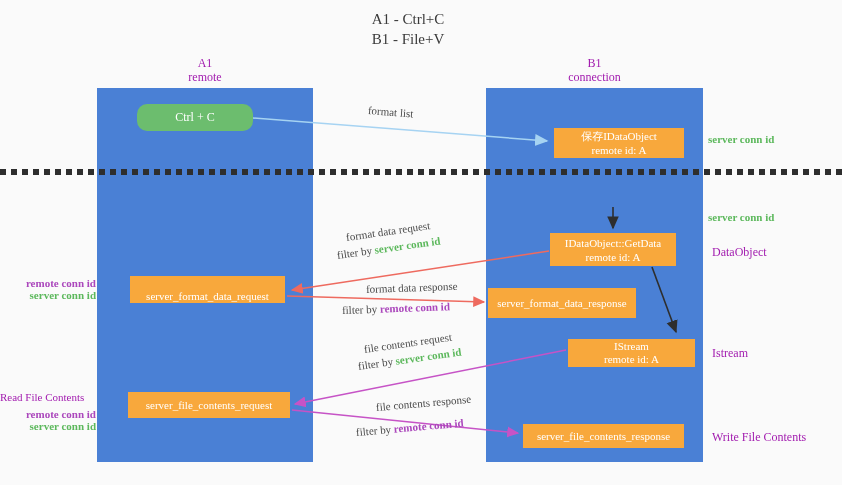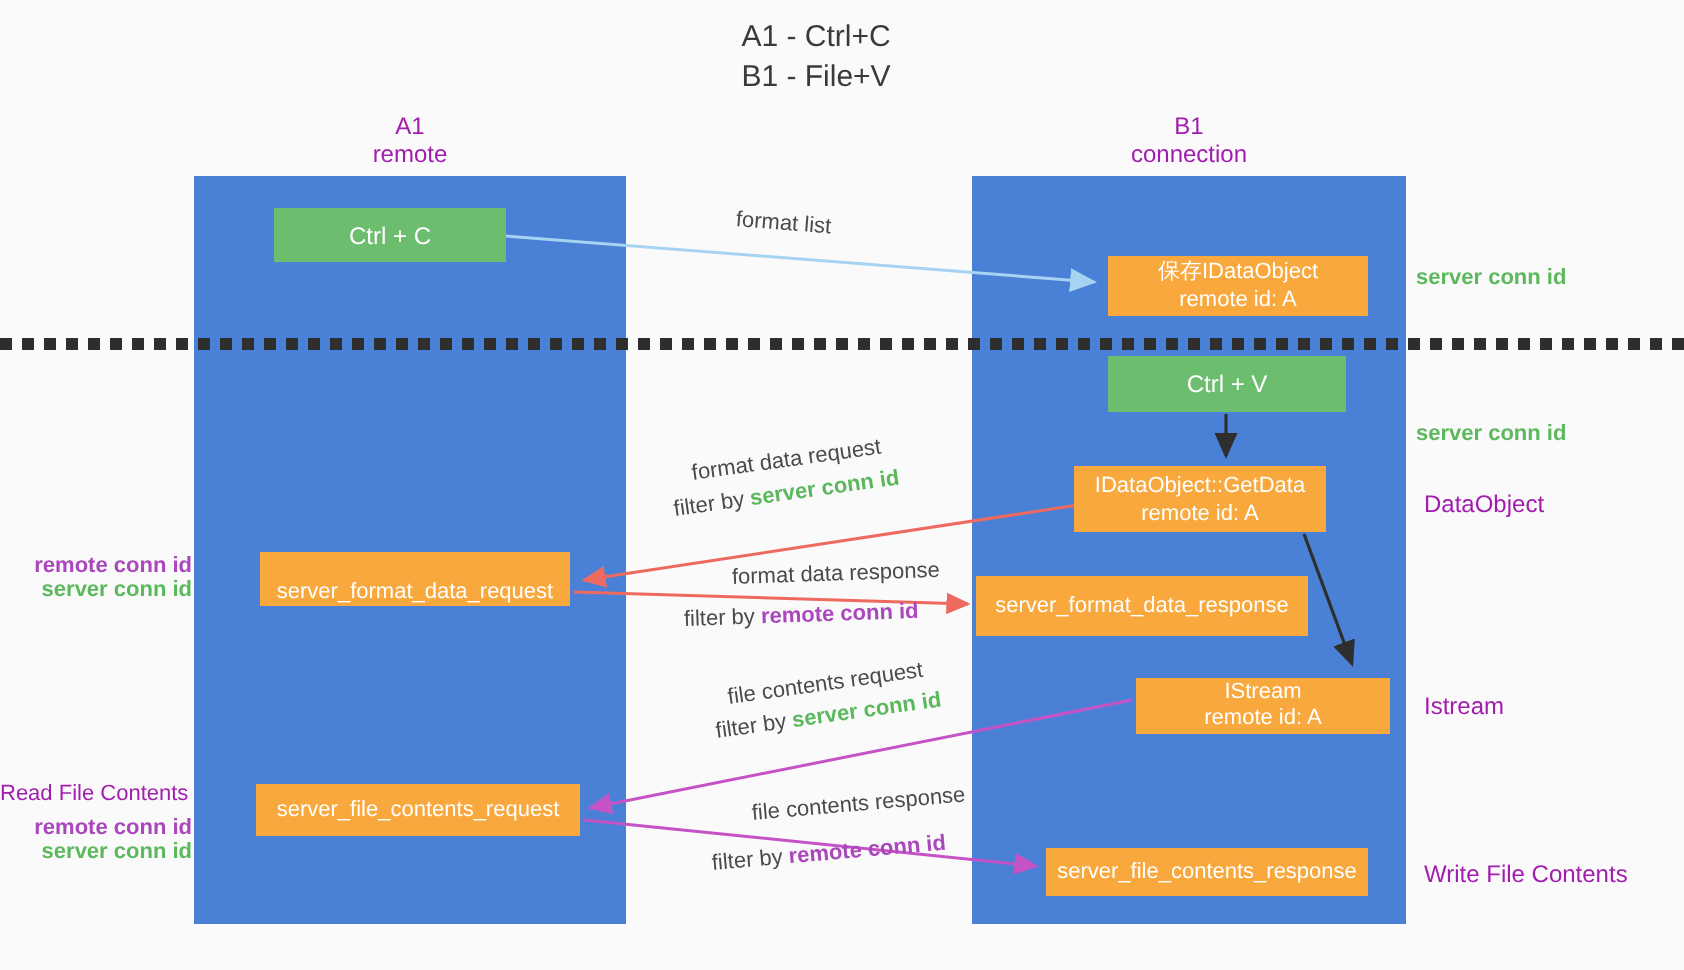--- a/index.html
+++ b/index.html
@@ -1,21 +1,21 @@
 <!DOCTYPE html>
 <html><head>
 <meta charset="utf-8">
 <style>
   * { margin:0; padding:0; box-sizing:border-box; }
   html,body { background:#e9e9e9; }
   body { font-family:"Liberation Sans", sans-serif; }
   #canvas {
     position:relative; width:842px; height:485px;
     background:#fafafa; overflow:hidden;
-    font-family:Liberation Sans, sans-serif;
+    font-family:Liberation Serif, serif;
   }
   .abs { position:absolute; }
 
   
   .title { left:0; top:9px; width:816px; text-align:center;
     font-size:15px; line-height:20px; color:#3a3a3a; }
 
   
   .lane { background:#4a80d5; }
   .lane-a1 { left:97px; top:88px; width:216px; height:374px; }
@@ -25,28 +25,28 @@
   .lane-header-b1 { left:486px; top:56px; width:217px; }
 
   
   .divider { left:0; top:169px; width:842px; height:6px;
     background:repeating-linear-gradient(90deg,#2e2e2e 0 6px,transparent 6px 11px); }
 
   
   .node { position:absolute; display:flex; flex-direction:column;
     align-items:center; justify-content:center;
     color:#fff; text-align:center; }
-  .green  { background:#6cbd6e; font-size:12px; }
+  .green  { background:#6cbd6e; font-size:12px;border-radius:10px; }
   .orange { background:#f8a83c; font-size:11px; line-height:13px; }
   .n-ctrl-c   { left:137px; top:104px; width:116px; height:27px; }
   .n-save-ido { left:554px; top:128px; width:130px; height:30px; line-height:14px; }
   .n-ctrl-v   { left:554px; top:178px; width:119px; height:28px; }
-  .n-getdata  { left:537px; top:233px; width:126px; height:33px; line-height:14px; }
+  .n-getdata  { left:550px; top:233px; width:126px; height:33px; line-height:14px; }
   .n-fmt-req  { left:130px; top:276px; width:155px; height:27px;justify-content:flex-end; }
-  .n-fmt-resp { left:488px; top:288px; width:166px; height:30px; }
+  .n-fmt-resp { left:488px; top:288px; width:148px; height:30px; }
   .n-istream  { left:568px; top:339px; width:127px; height:28px; }
   .n-file-req { left:128px; top:392px; width:162px; height:26px; }
   .n-file-resp{ left:523px; top:424px; width:161px; height:24px; }
 
   
   .id-green  { color:#5cb85c; font-weight:bold; font-size:11px; }
   .id-purple { color:#ab47bc; font-weight:bold; font-size:11px; }
   .plain-lbl { color:#a21caf; font-size:12px; }
   .r-servconn-top { left:708px; top:133px; }
   .r-servconn-mid { left:708px; top:211px; }
@@ -122,23 +122,20 @@
     <line x1="292" y1="410" x2="518" y2="433" stroke="#c653c6" stroke-width="1.5" marker-end="url(#ah-mag)"></line>
   </svg>
 
   <div class="node green n-ctrl-c">
     <span>Ctrl + C</span>
   </div>
   <div class="node orange n-save-ido">
     <span>保存IDataObject</span>
     <span>remote id: A</span>
   </div>
-  <div class="node green n-ctrl-v">
-    <span>Ctrl + V</span>
-  </div>
   <div class="node orange n-getdata">
     <span>IDataObject::GetData</span>
     <span>remote id: A</span>
   </div>
   <div class="node orange n-fmt-req">
     <span>server_format_data_request</span>
   </div>
   <div class="node orange n-fmt-resp">
     <span>server_format_data_response</span>
   </div>

